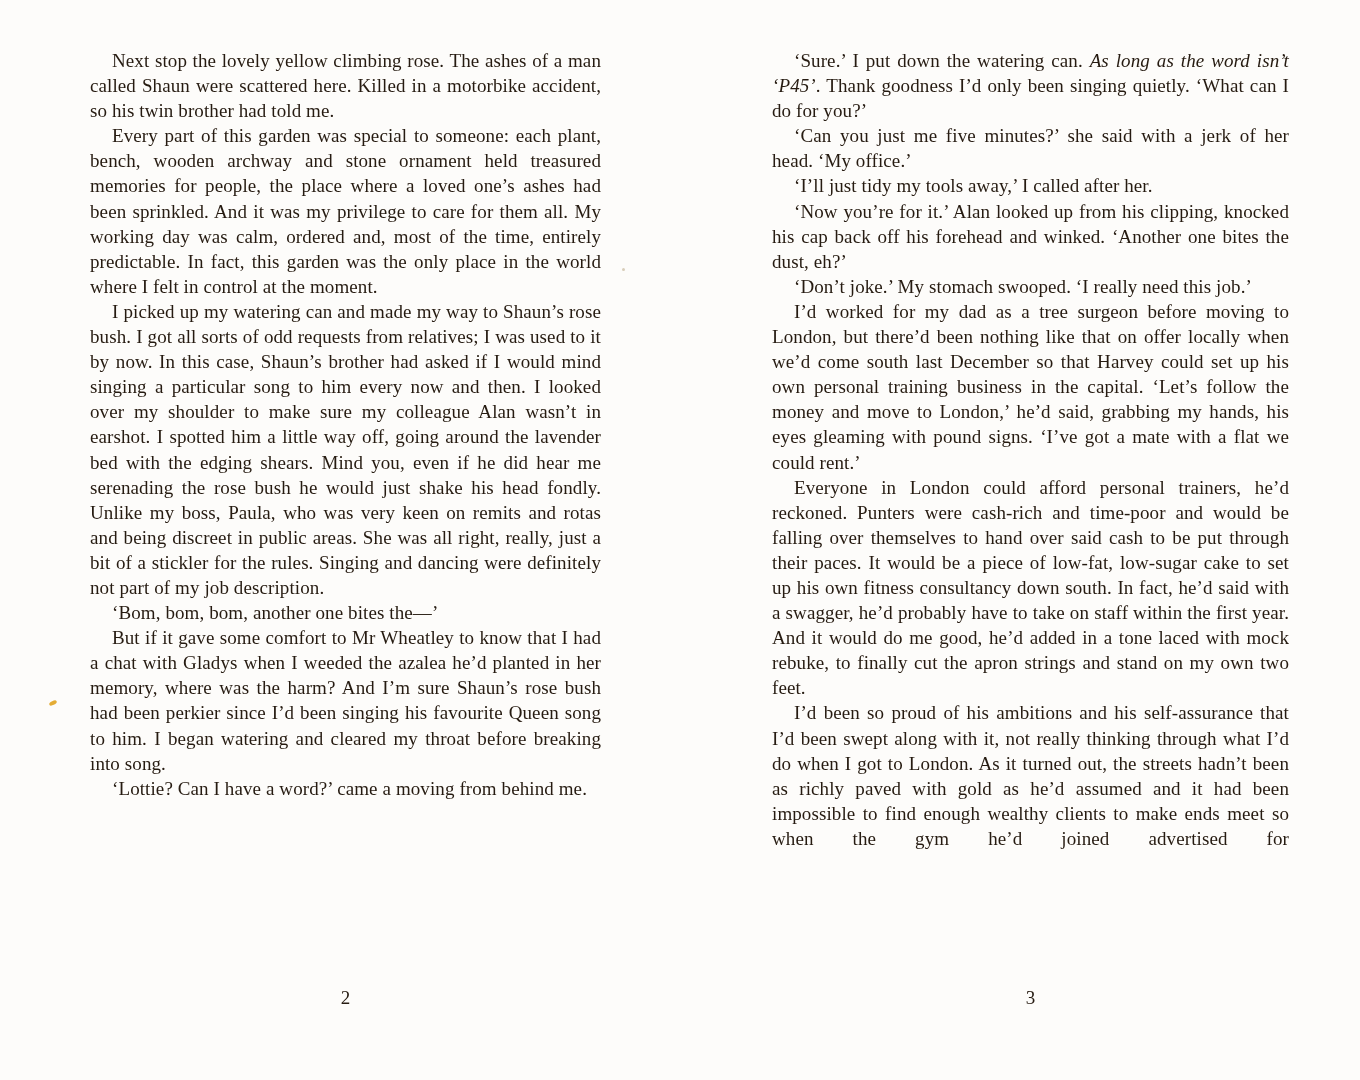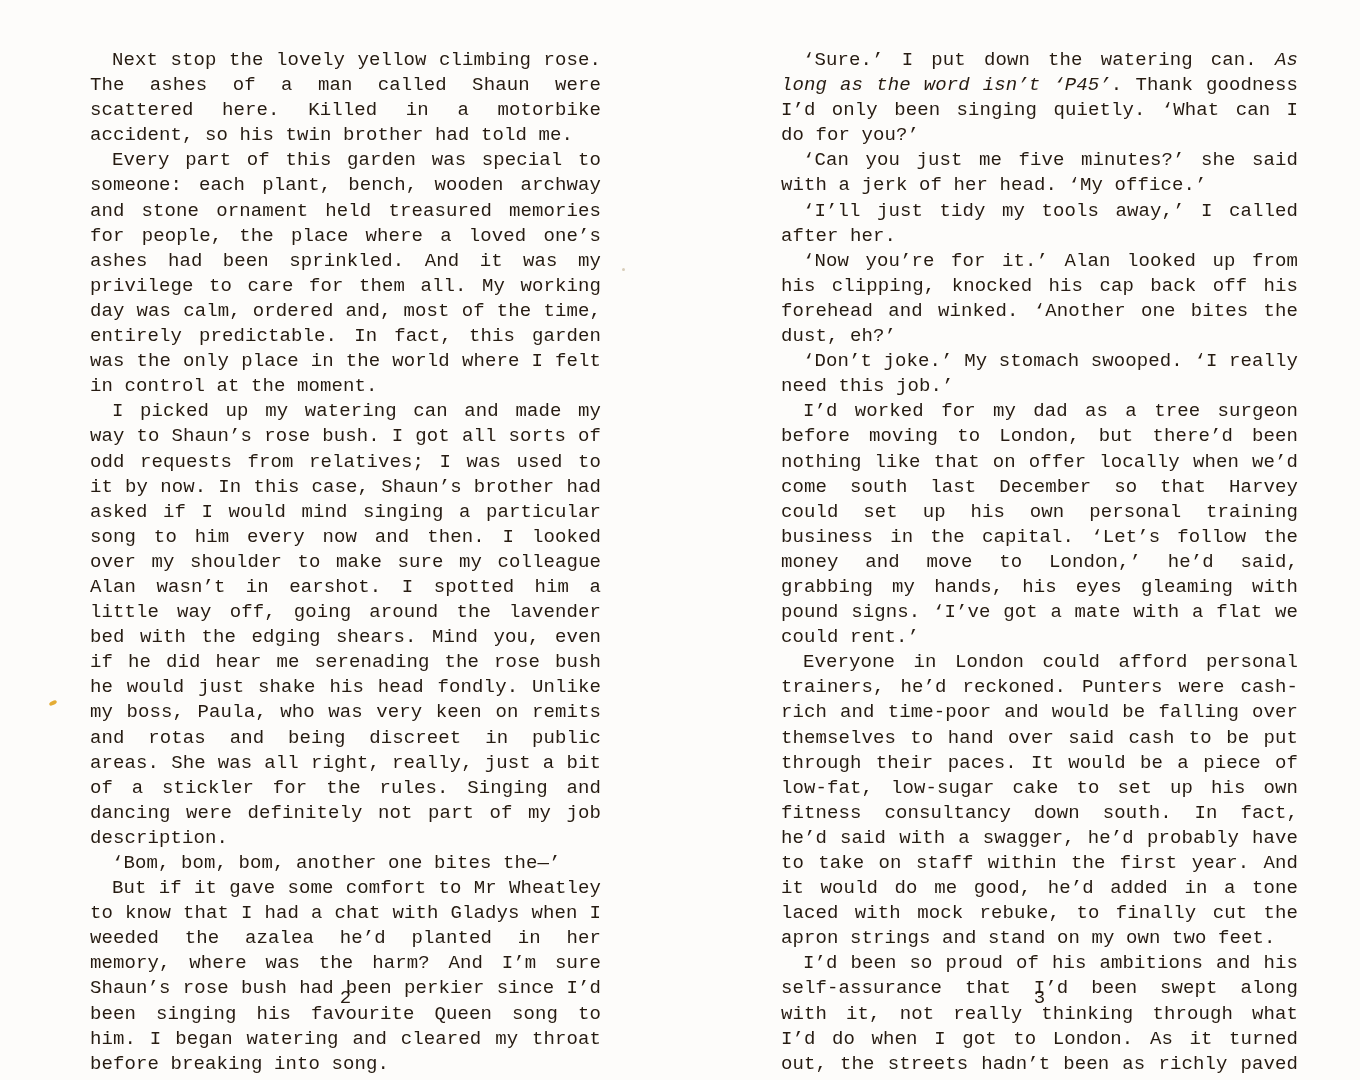--- a/index.html
+++ b/index.html
@@ -6,32 +6,32 @@
   html, body {
     margin: 0;
     padding: 0;
     background: #ffffff;
   }
   .spread {
     position: relative;
     width: 1360px;
     height: 1080px;
     background: #fdfcfa;
-    font-family: Liberation Mono, monospace;
+    font-family: Liberation Serif, serif;
     color: #261b11;
     overflow: hidden;
     padding-left: 12px;
   }
   .page {
     position: absolute;
     top: 0;
     height: 1080px;
   }
   .page--left  { left: 90px;  width: 511px; }
-  .page--right { left: 772px; width: 517px; margin-left: 9px; }
+  .page--right { left: 772px; width: 517px; }
   .text-block {
     position: absolute;
     top: 48px;
     left: 0;
     right: 0;
   }
   .text-block p {
     margin: 0;
     padding: 0;
     font-size: 19px;

